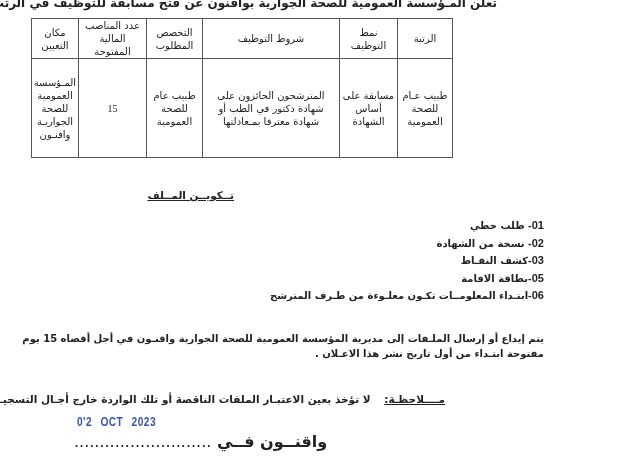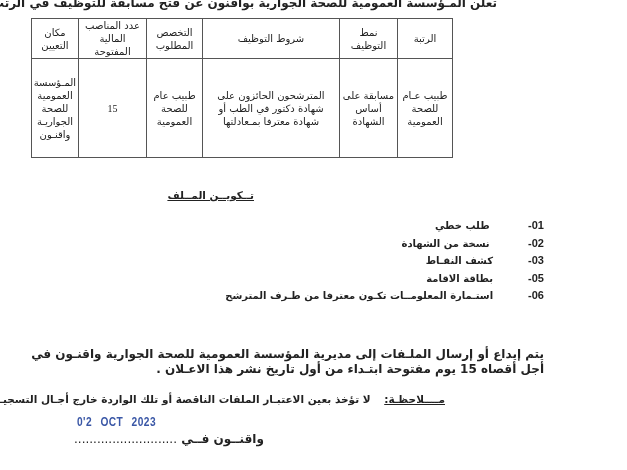--- a/index.html
+++ b/index.html
@@ -55,21 +55,21 @@
     table.jobs td {
       height: 98px;
     }
     td.num {
       font-family: "Liberation Serif", serif;
       font-weight: normal;
       font-size: 13px;
     }
     .file-title {
       position: absolute;
-      right: 373px;
+      right: 393px;
       top: 189px;
       font-size: 10.5px;
       font-weight: bold;
       text-decoration: underline;
       color: #222;
       white-space: nowrap;
     }
     .file-list {
       position: absolute;
       right: 83px;
@@ -83,33 +83,32 @@
       font-size: 10px;
       line-height: 16.5px;
       font-weight: bold;
       color: #222;
       white-space: nowrap;
     }
     .file-list li .n {
       font-family: "Liberation Sans", sans-serif;
       font-weight: bold;
       font-size: 11px;
-      margin-left: 35px;
     }
     .file-list li.wrap {
       white-space: normal;
       line-height: 13px;
       padding-top: 2px;
     }
     .deposit {
       position: absolute;
       right: 83px;
-      top: 347px;
+      top: 331px;
       width: 540px;
-      font-size: 12px;
+      font-size: 10px;
       line-height: 15px;
       font-weight: bold;
       color: #222;
     }
     .note {
       position: absolute;
       right: 182px;
       top: 393px;
       font-size: 10.5px;
       font-weight: bold;
@@ -134,21 +133,21 @@
       transform: scaleX(0.85);
       transform-origin: left center;
       white-space: nowrap;
     }
     .stamp span { margin-right: 6px; }
     .place-date {
       position: absolute;
       left: 74px;
       top: 432px;
       direction: rtl;
-      font-size: 12px;
+      font-size: 16px;
       font-weight: bold;
       color: #222;
       white-space: nowrap;
     }
     .place-date .dots {
       font-weight: normal;
       letter-spacing: 0.5px;
     }
   </style>
 </head>
@@ -189,21 +188,21 @@
     </tbody>
   </table>
 
   <div class="file-title">تــكويــن المــلف</div>
 
   <ul class="file-list">
     <li><span class="n">01-</span><span> طلب خطي</span></li>
     <li><span class="n">02-</span><span> نسخة من الشهادة</span></li>
     <li><span class="n">03-</span><span>كشف النقـاط</span></li>
     <li><span class="n">05-</span><span>بطاقة الاقامة</span></li>
-    <li><span class="n">06-</span><span>استـمارة المعلومــات تكـون معترفا من طـرف المترشح</span></li>
+    <li><span class="n">06-</span><span>ابتـداء المعلومــات تكـون معلـوءة من طـرف المترشح</span></li>
   </ul>
 
   <div class="deposit">يتم إيداع   أو إرسال الملـفات إلى مديرية المؤسسة العمومية للصحة الجوارية  واقنـون في أجل أقصاه 15 يوم مفتوحة ابتـداء من أول تاريخ نشر هذا الاعـلان .</div>
 
   <div class="note">
     <span class="label">مــــلاحظـة:</span>
     <span>لا تؤخذ بعين الاعتبـار الملفات الناقصة أو تلك الواردة خارج أجـال التسجيـلات.</span>
   </div>
 
   <div class="stamp">

